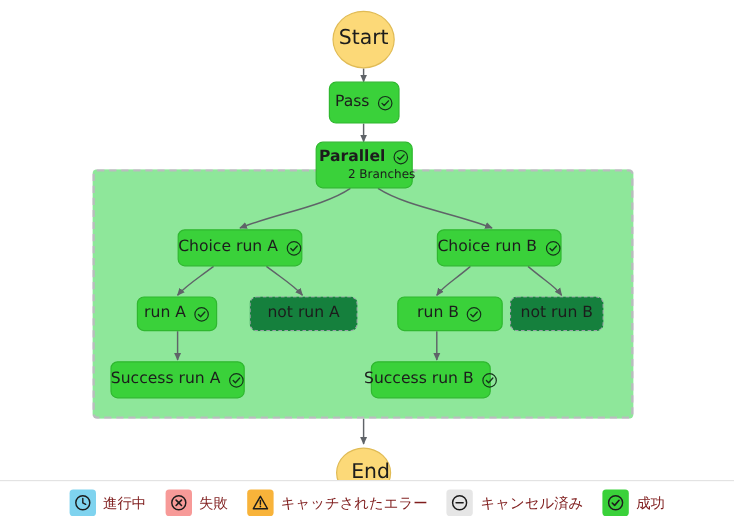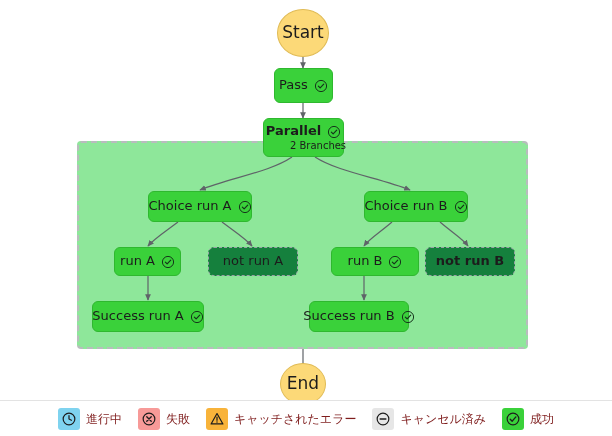--- a/index.html
+++ b/index.html
@@ -79,21 +79,21 @@
     border-radius: 50%;
     font-size: 17px;
   }
 
   .node.stacked {
     flex-direction: column;
     gap: 1px;
   }
   .node .title-row {
     display: flex;
-    align-items: flex-end;
+    align-items: flex-start;
     gap: 6px;
   }
   .node .title-strong {
     font-weight: bold;
   }
   .node .sub-line {
     font-size: 10px;
     margin-left: 29px;
   }
 
@@ -243,21 +243,21 @@
   <div class="node green" style="left:331px; top:247px; width:88px; height:29px;">
     <span>run B</span>
     <span class="chk">
       <svg viewBox="0 0 20 20" width="14" height="14">
         <circle cx="10" cy="10" r="8" fill="none" stroke="#14321a" stroke-width="1.4"></circle>
         <path d="M6.2 10.2 L8.8 12.8 L13.9 7.2" fill="none" stroke="#14321a" stroke-width="1.6" stroke-linecap="round" stroke-linejoin="round"></path>
       </svg>
     </span>
   </div>
 
-  <div class="node dashed" style="left:425px; top:247px; width:90px; height:29px;font-weight:bold;">
+  <div class="node dashed" style="left:425px; top:247px; width:78px; height:29px;">
     <span>not run B</span>
   </div>
 
   <div class="node green" style="left:92px; top:301px; width:112px; height:31px;">
     <span>Success run A</span>
     <span class="chk">
       <svg viewBox="0 0 20 20" width="14" height="14">
         <circle cx="10" cy="10" r="8" fill="none" stroke="#14321a" stroke-width="1.4"></circle>
         <path d="M6.2 10.2 L8.8 12.8 L13.9 7.2" fill="none" stroke="#14321a" stroke-width="1.6" stroke-linecap="round" stroke-linejoin="round"></path>
       </svg>
@@ -267,21 +267,21 @@
   <div class="node green" style="left:309px; top:301px; width:100px; height:31px;">
     <span>Success run B</span>
     <span class="chk">
       <svg viewBox="0 0 20 20" width="14" height="14">
         <circle cx="10" cy="10" r="8" fill="none" stroke="#14321a" stroke-width="1.4"></circle>
         <path d="M6.2 10.2 L8.8 12.8 L13.9 7.2" fill="none" stroke="#14321a" stroke-width="1.6" stroke-linecap="round" stroke-linejoin="round"></path>
       </svg>
     </span>
   </div>
 
-  <div class="node terminal" style="left:280px; top:363px; width:46px; height:42px;">
+  <div class="node terminal" style="left:280px; top:373px; width:46px; height:42px;justify-content:flex-end;">
     <span>End</span>
   </div>
 
 </div>
 
 <div id="legend">
 
   <div class="legend-item">
     <span class="legend-swatch" style="background:#7fd3ef;">
       <svg viewBox="0 0 20 20" width="16" height="16">

